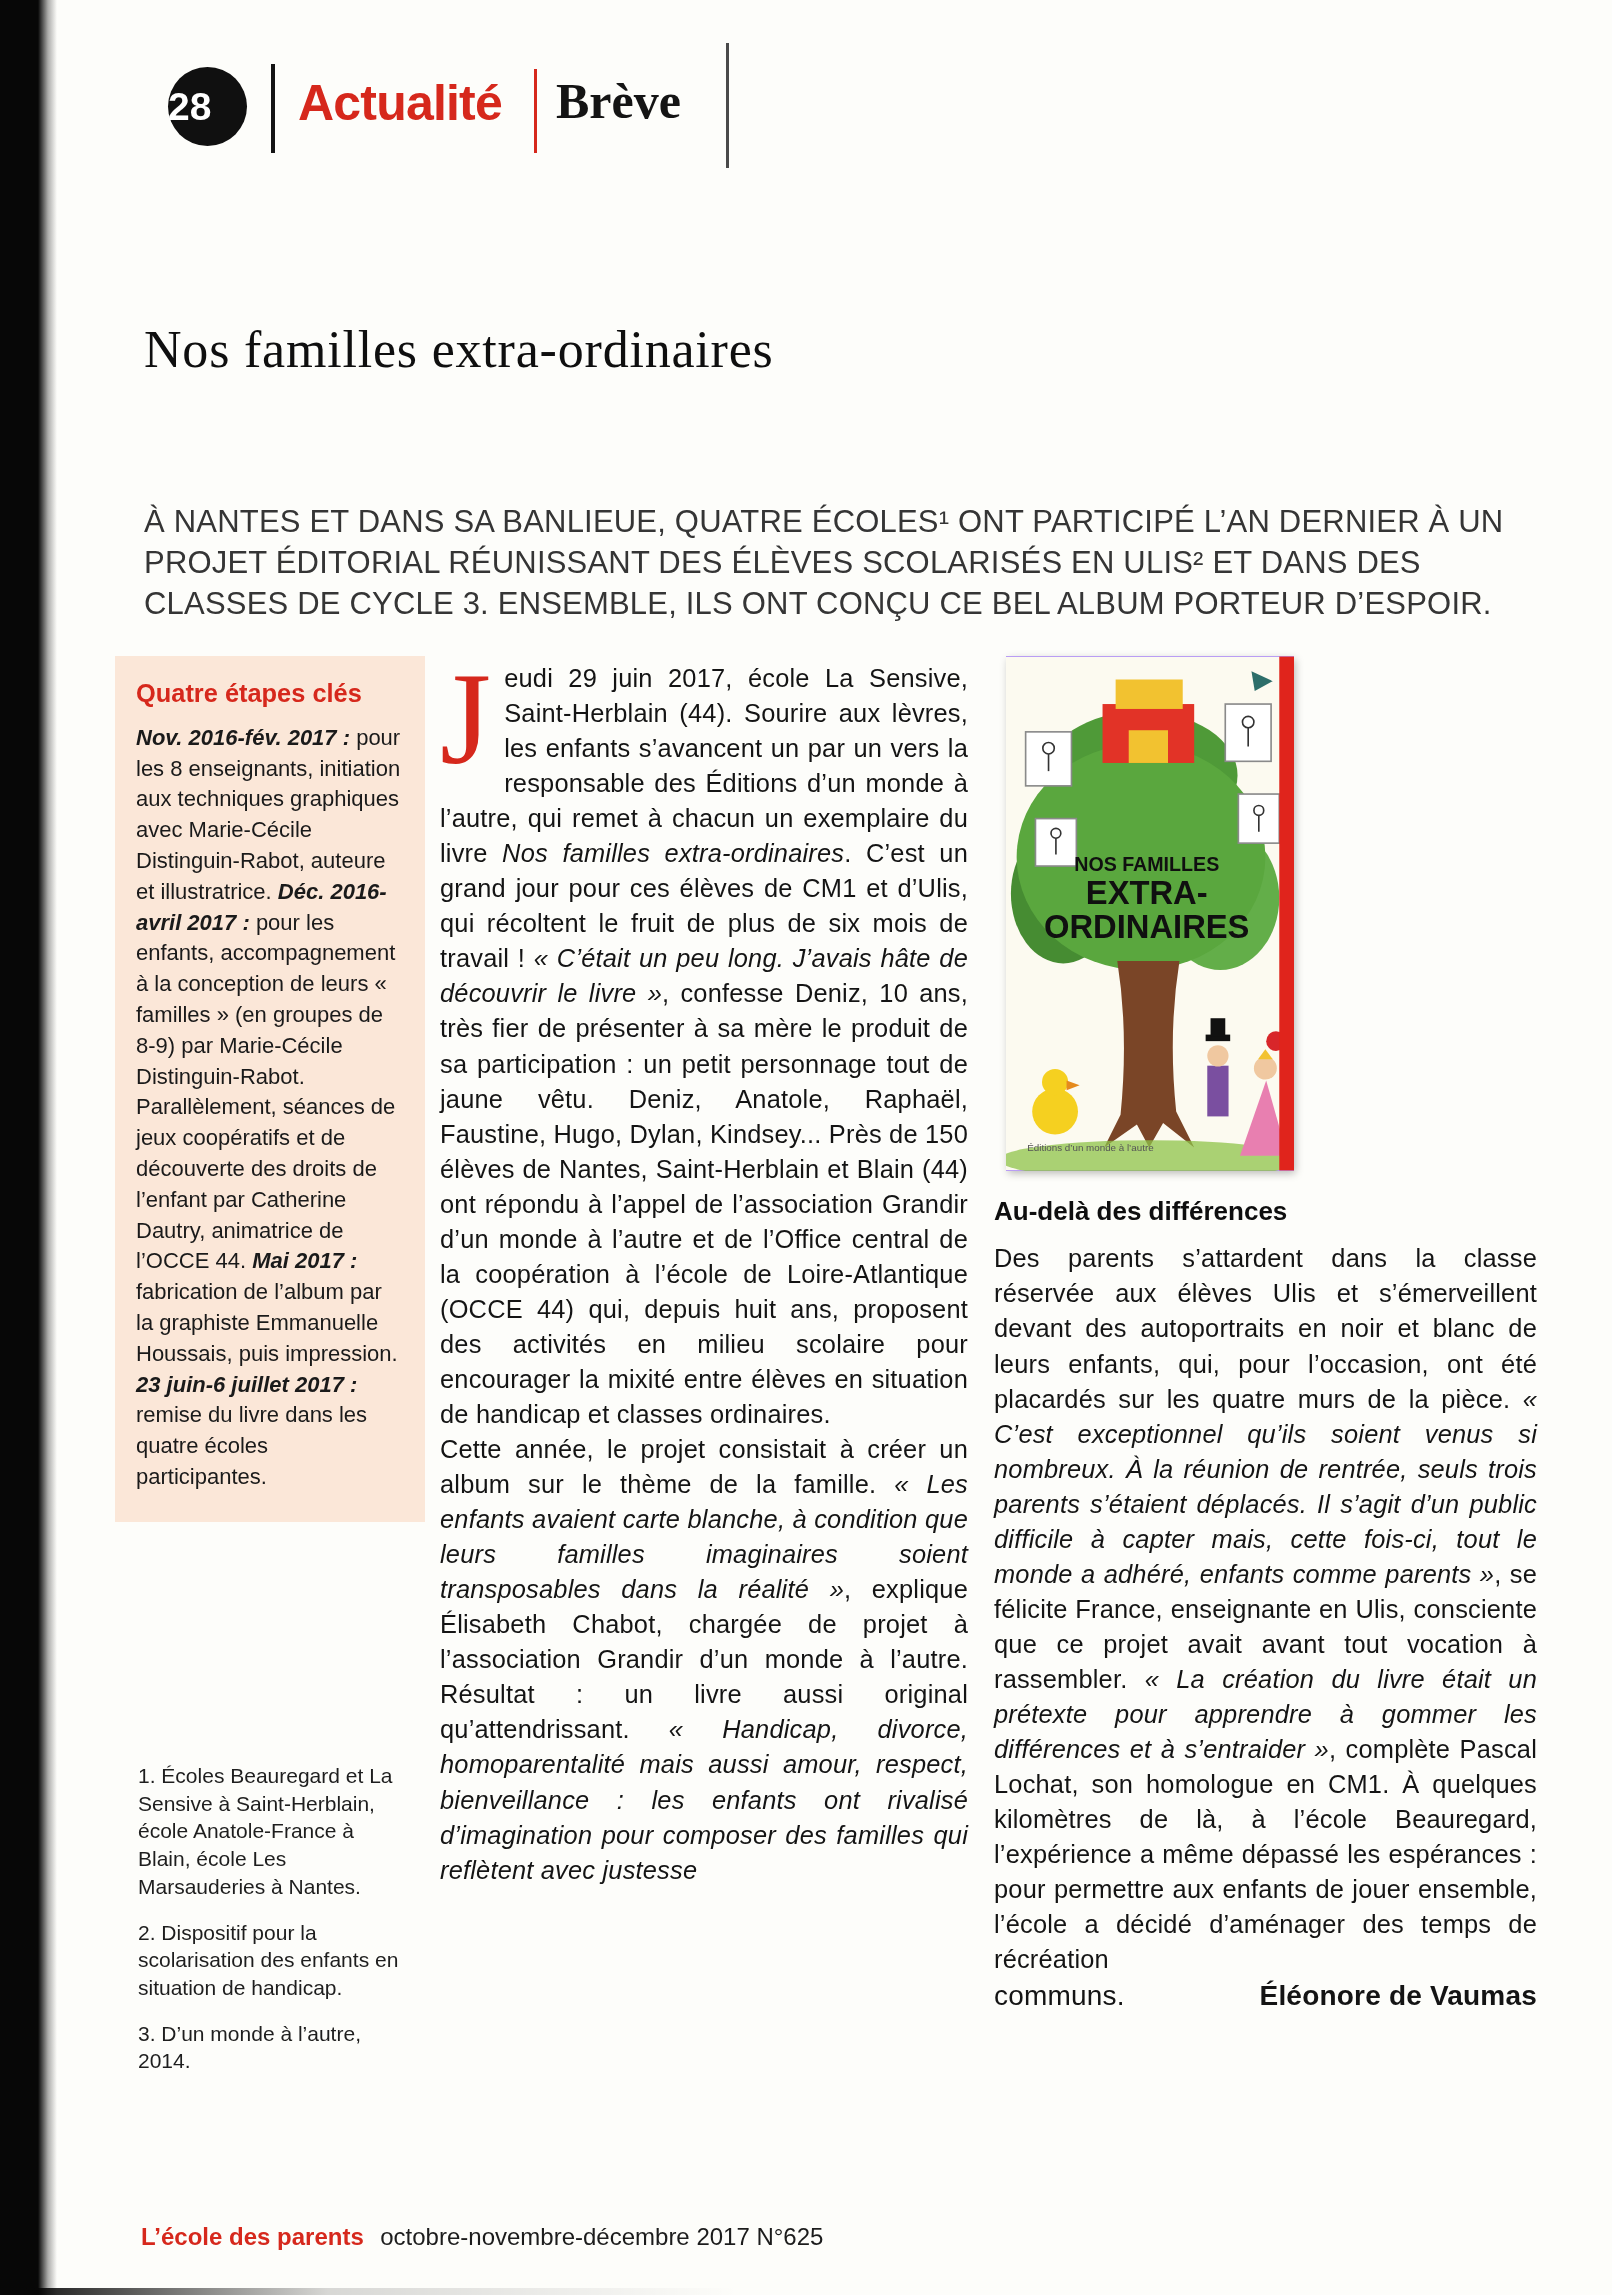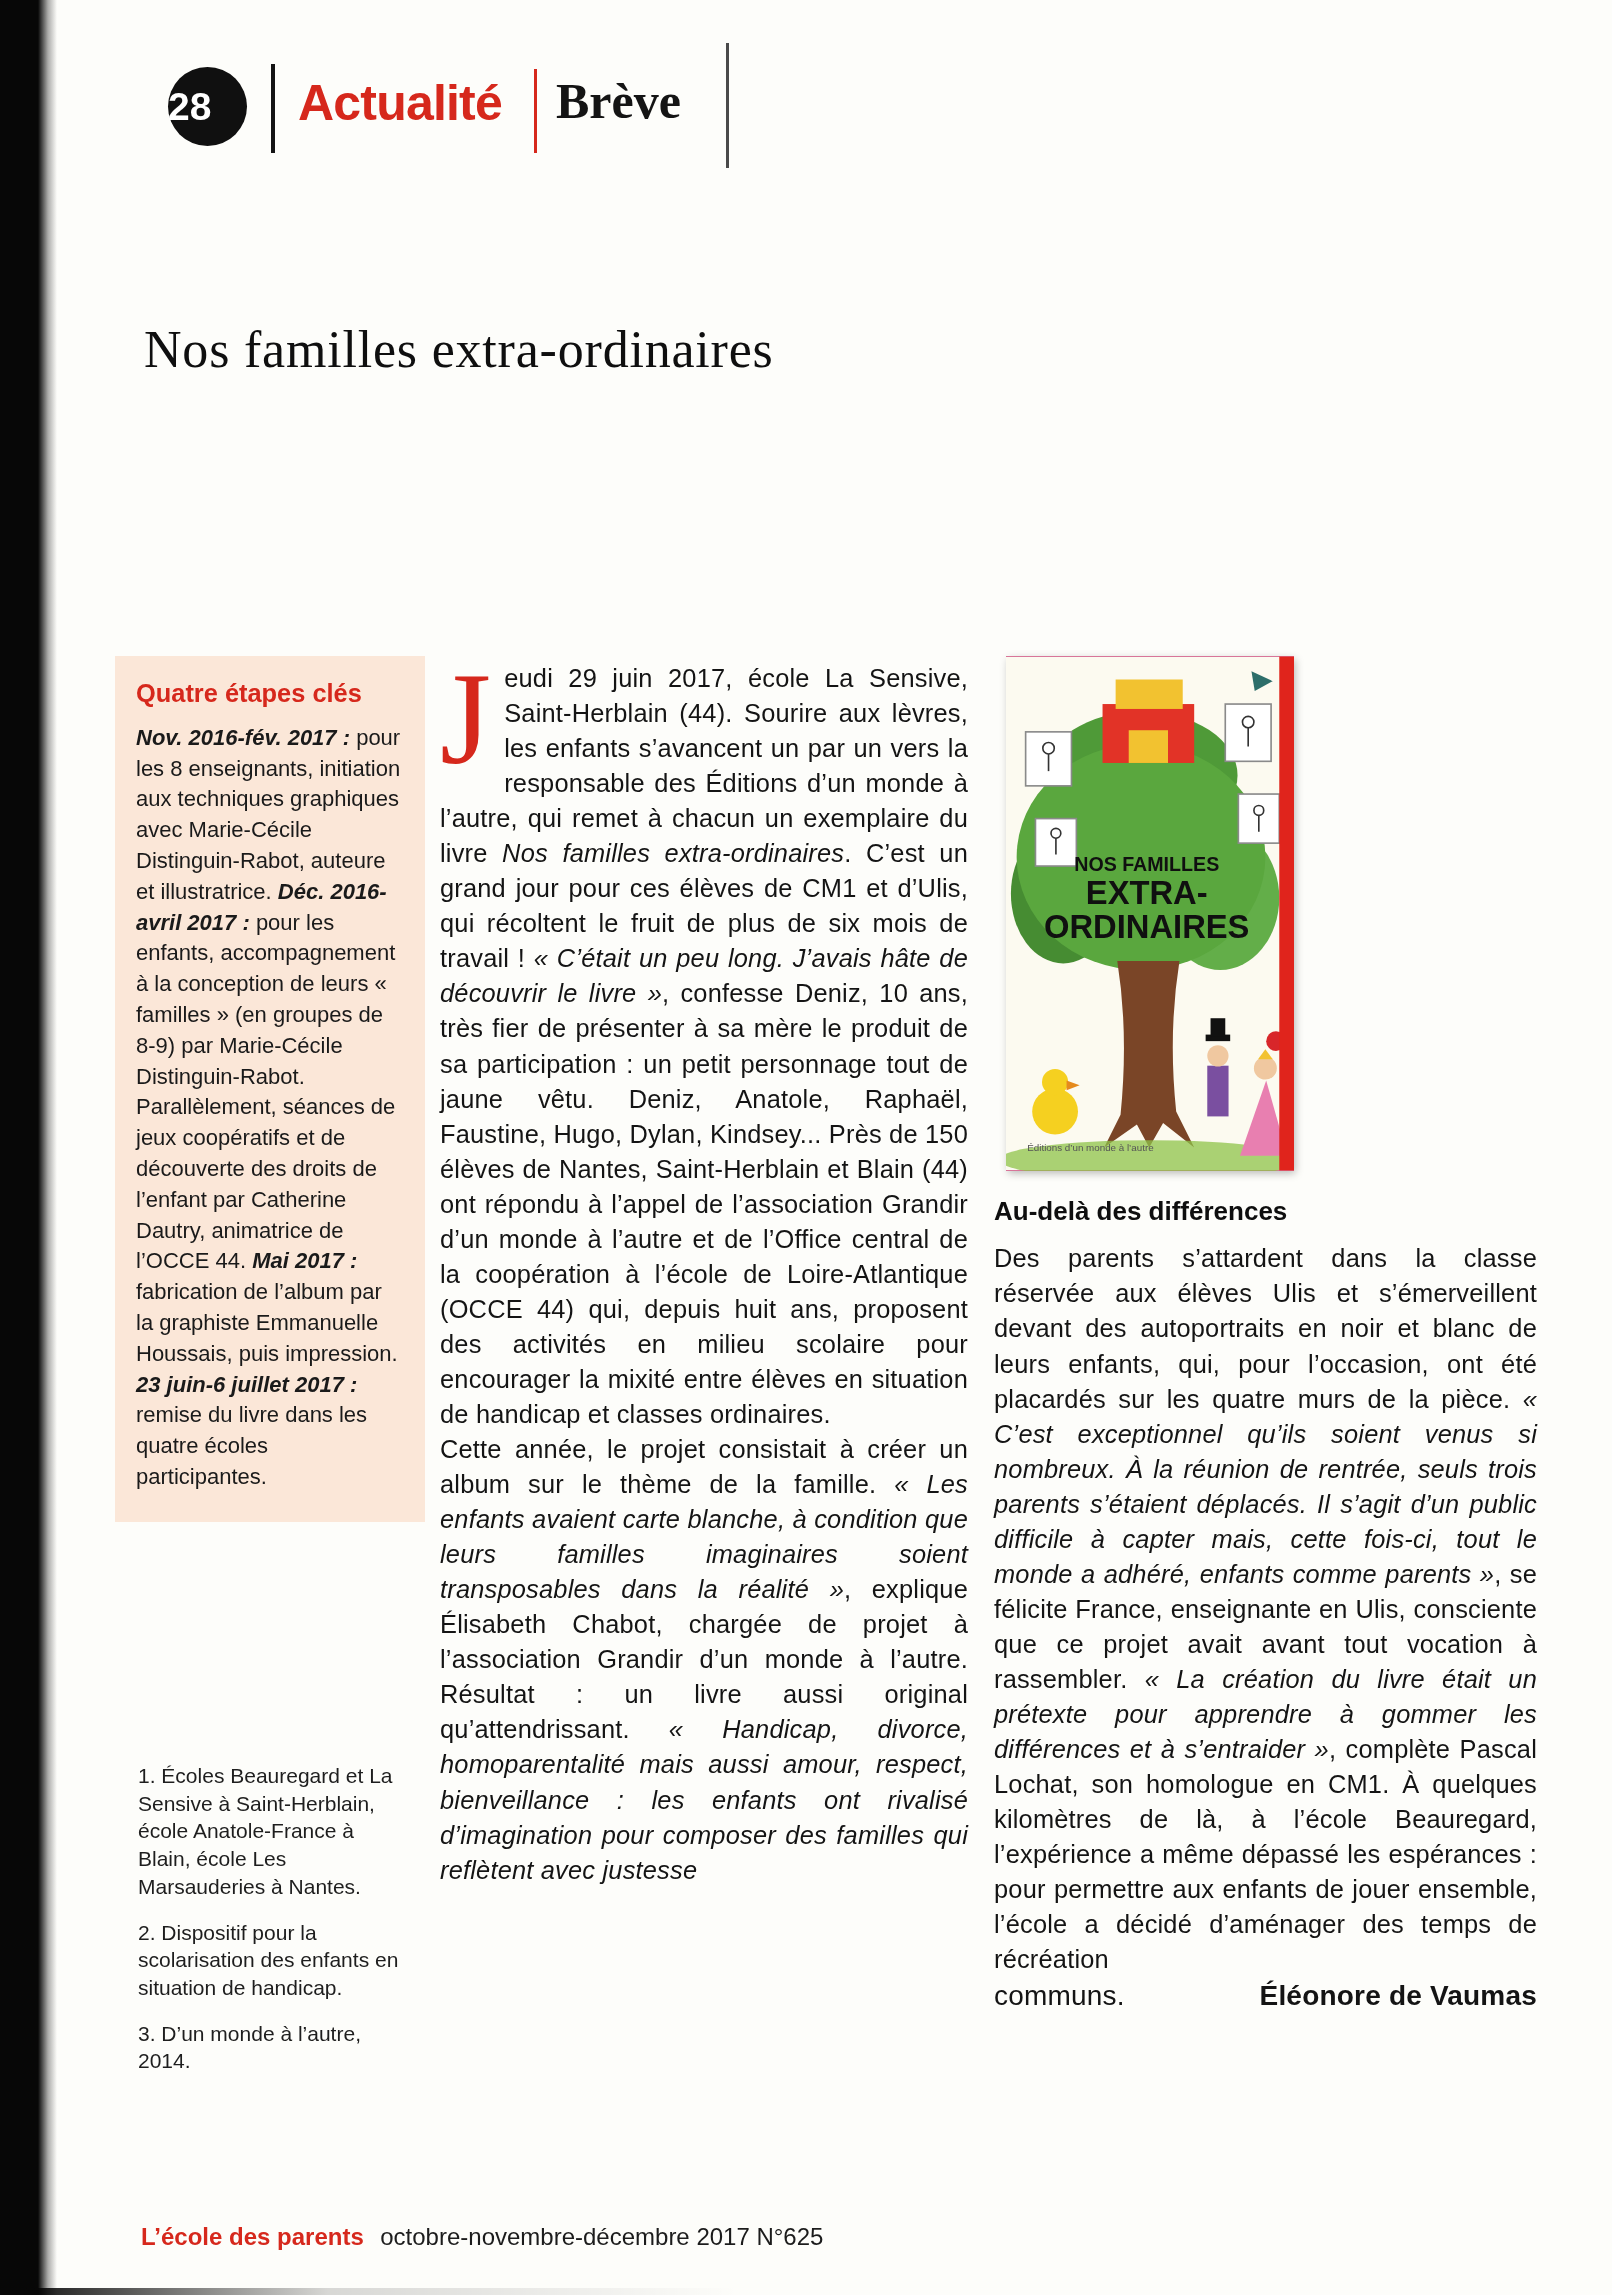--- a/index.html
+++ b/index.html
@@ -48,21 +48,21 @@
     letter-spacing:0.2px;text-align:justify;color:#141414;}
   .dropcap{float:left;color:#d6281c;font-family:"Liberation Serif",serif;
     font-size:131px;line-height:.76;padding:8.2px 13px 0 0;}
   .col-main p{margin:0;}
 
   
   .col-right{position:absolute;left:994px;top:656px;width:543px;color:#141414;}
   .col-right-top{display:flex;}
   .intro-text{width:239px;font-size:25.4px;line-height:1.38;letter-spacing:0.2px;padding-top:4.9px;}
   .book-cover{margin-left:11.5px;width:288px;height:515px;position:relative;flex:none;
-    box-shadow:1.6px 3.3px 8.2px rgba(0,0,0,.28);background:#be185d;}
+    box-shadow:1.6px 3.3px 8.2px rgba(0,0,0,.28);background:#8b5cf6;}
   .section-heading{font-size:26px;font-weight:bold;color:#0e0e0e;margin:24.6px 0 14.8px;}
   .body-par{font-size:25.4px;line-height:1.38;letter-spacing:0.2px;text-align:justify;margin:0;}
   .final-line{display:flex;justify-content:space-between;font-size:28px;line-height:1.38;letter-spacing:0.2px;}
   .author{font-weight:bold;}
 
   
   .footer{position:absolute;left:141px;top:2223px;font-size:24px;color:#222;}
   .footer .mag{font-weight:bold;color:#d6281c;}
   .footer .issue{margin-left:9.8px;color:#1c1c1c;}
 
@@ -80,20 +80,21 @@
   <div class="page-badge">
     <span>28</span>
   </div>
   <div class="hdr-sep1"></div>
   <div class="section-label">Actualité</div>
   <div class="hdr-sep2"></div>
   <div class="subsection-label">Brève</div>
   <div class="hdr-sep3"></div>
 
   <div class="kicker">Nos familles extra-ordinaires</div>
+  <div class="standfirst">À NANTES ET DANS SA BANLIEUE, QUATRE ÉCOLES¹ ONT PARTICIPÉ L’AN DERNIER À UN PROJET ÉDITORIAL RÉUNISSANT DES ÉLÈVES SCOLARISÉS EN ULIS² ET DANS DES CLASSES DE CYCLE 3. ENSEMBLE, ILS ONT CONÇU CE BEL ALBUM PORTEUR D’ESPOIR.</div>
 
   <div class="sidebar">
     <div class="sidebar-title">Quatre étapes clés</div>
     <div class="sidebar-body"><span class="seg-bi">Nov. 2016-fév. 2017 : </span><span>pour les 8 enseignants, initiation aux techniques graphiques avec Marie-Cécile Distinguin-Rabot, auteure et illustratrice. </span><span class="seg-bi">Déc. 2016-avril 2017 : </span><span>pour les enfants, accompagnement à la conception de leurs « familles » (en groupes de 8-9) par Marie-Cécile Distinguin-Rabot. Parallèlement, séances de jeux coopératifs et de découverte des droits de l’enfant par Catherine Dautry, animatrice de l’OCCE 44. </span><span class="seg-bi">Mai 2017 : </span><span>fabrication de l’album par la graphiste Emmanuelle Houssais, puis impression. </span><span class="seg-bi">23 juin-6 juillet 2017 : </span><span>remise du livre dans les quatre écoles participantes.</span></div>
   </div>
 
   <div class="footnotes">
     <div class="footnote">1. Écoles Beauregard et La Sensive à Saint-Herblain, école Anatole-France à Blain, école Les Marsauderies à Nantes.</div>
     <div class="footnote">2. Dispositif pour la scolarisation des enfants en situation de handicap.</div>
     <div class="footnote">3. D’un monde à l’autre, 2014.</div>

